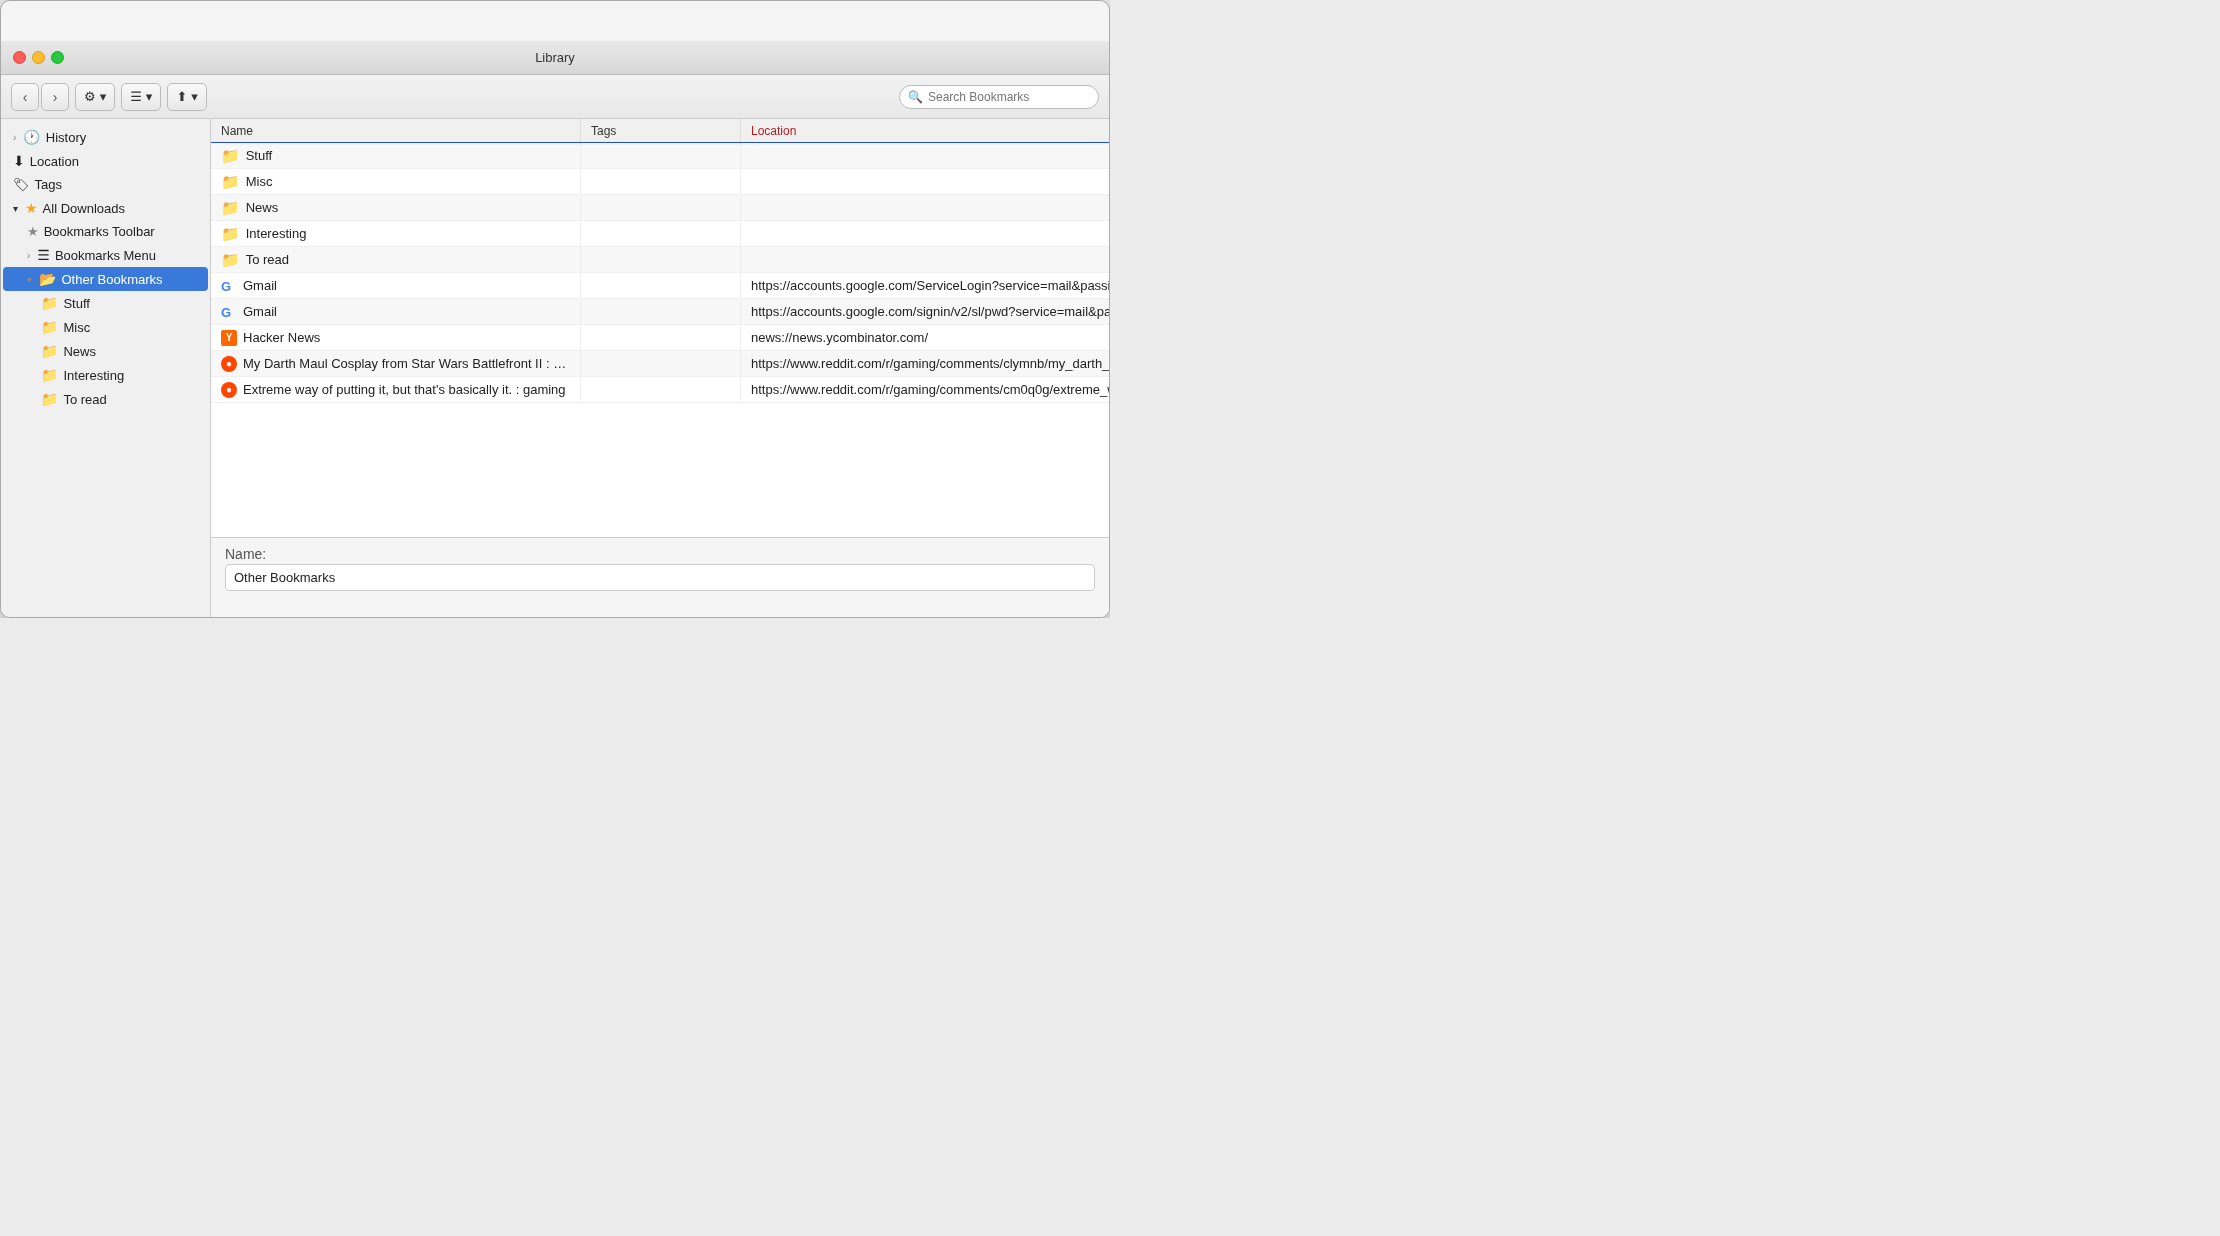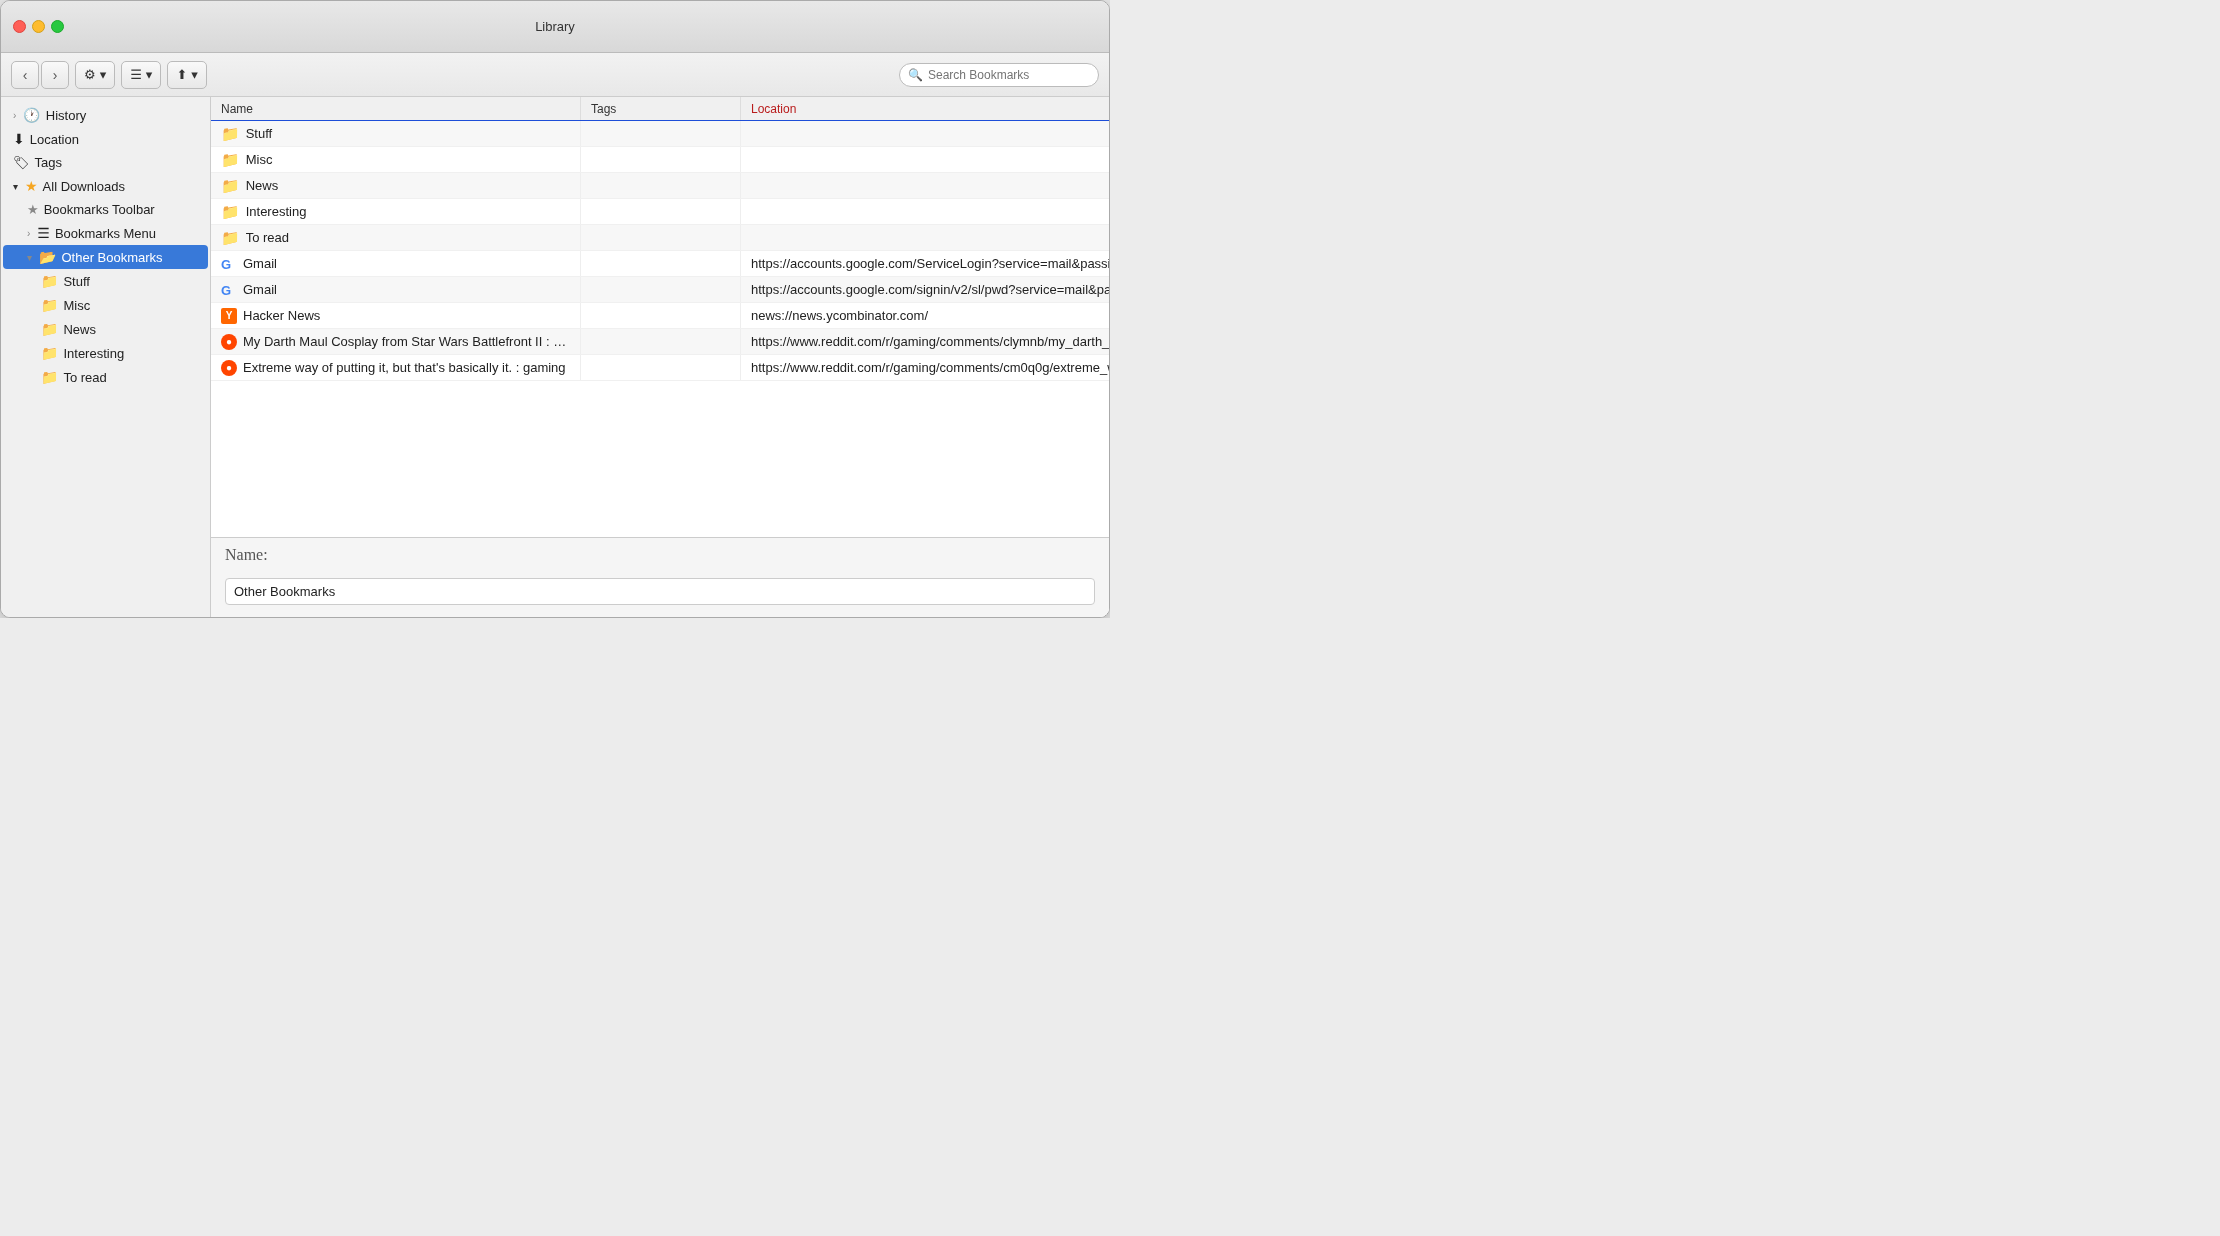--- a/index.html
+++ b/index.html
@@ -17,27 +17,28 @@
       background: #f5f5f5;
       border-radius: 10px;
       border: 1px solid #aaa;
       display: flex;
       flex-direction: column;
       box-shadow: 0 4px 20px rgba(0,0,0,0.3);
       overflow: hidden;
     }
     
     .titlebar {
-      height: 52px;
+      height: 34px;
       background: linear-gradient(to bottom, #e8e8e8, #d8d8d8);
       border-bottom: 1px solid #bbb;
       display: flex;
       align-items: center;
       padding: 0 12px;
       position: relative;
+      margin-top: 40px;
     }
     .traffic-lights {
       display: flex;
       gap: 6px;
       align-items: center;
     }
     .traffic-light {
       width: 13px;
       height: 13px;
       border-radius: 50%;
@@ -287,24 +288,23 @@
       border-radius: 50%;
     }
     
     .bottom-panel {
       border-top: 1px solid #ccc;
       background: #f5f5f5;
       padding: 8px 14px 10px;
       min-height: 80px;
     }
     .bottom-label {
-      font-size: 16px;
+      font-size: 14px;
       color: #555;
-      margin-bottom: 14px;
-      font-family: Liberation Serif, serif;
+      margin-bottom: 2px;
     }
     .bottom-value-box {
       background: white;
       border: 1px solid #ccc;
       border-radius: 4px;
       padding: 5px 8px;
       font-size: 13px;
       color: #222;
       min-height: 26px;
     }

